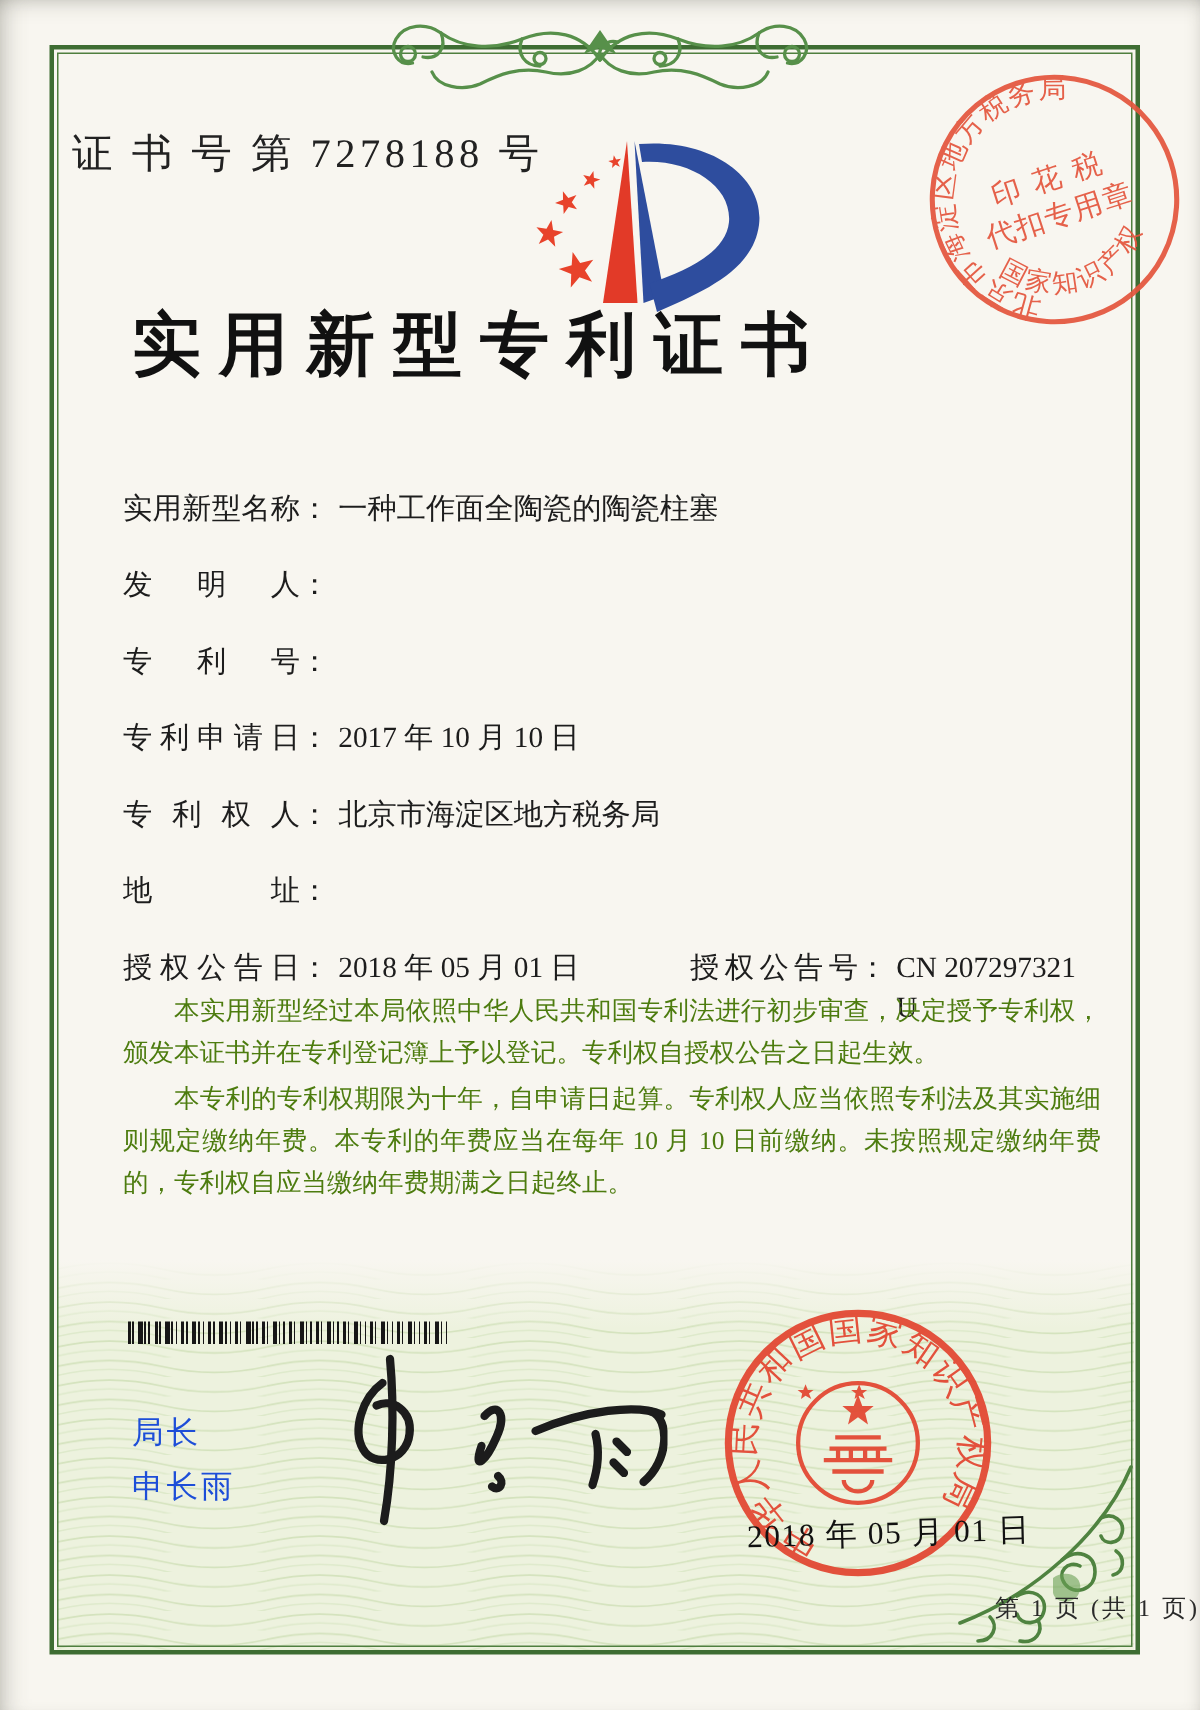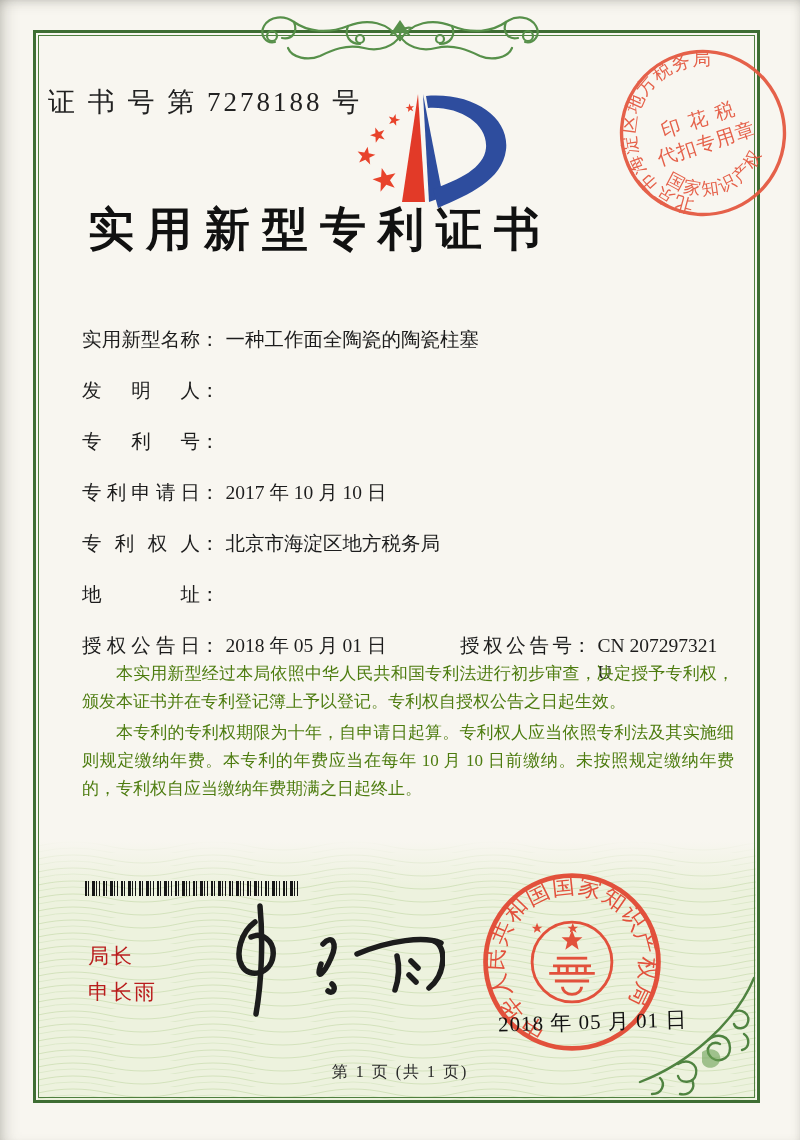--- a/index.html
+++ b/index.html
@@ -34,26 +34,26 @@
   
   .body-text{position:absolute;left:82px;top:660px;width:652px;
     font-size:17px;line-height:28px;text-align:justify;color:#4d7c0f;}
   .body-text p{margin:0 0 3px 0;text-indent:2em;}
   .barcode{position:absolute;left:85px;top:881px;width:213px;height:15px;
     background:repeating-linear-gradient(90deg,
       #161616 0 2px,rgba(0,0,0,0) 2px 3px,#161616 3px 4px,rgba(0,0,0,0) 4px 7px,
       #161616 7px 10px,rgba(0,0,0,0) 10px 11px,#161616 11px 12px,rgba(0,0,0,0) 12px 14px,
       #161616 14px 15px,rgba(0,0,0,0) 15px 18px);}
   .signer{position:absolute;left:88px;top:938px;font-family:"Liberation Sans","DejaVu Sans",sans-serif;
-    font-size:21px;color:#b91c1c;line-height:36px;letter-spacing:2px;}
+    font-size:21px;color:#1d4ed8;line-height:36px;letter-spacing:2px;}
   .signature{position:absolute;left:205px;top:900px;}
   .seal{position:absolute;left:477px;top:867px;}
   .issue-date{position:absolute;left:498px;top:1008px;font-size:21px;color:#111;
     letter-spacing:1px;transform:rotate(-1.5deg);}
-  .footer{position:absolute;left:0;top:1062px;width:800px;text-align:center;
+  .footer{position:absolute;left:0;top:1062px;width:800px;text-align:right;
     font-size:16px;color:#2a2a2a;letter-spacing:2px;}
   .ornament-top{position:absolute;left:248px;top:6px;}
   .flourish-corner{position:absolute;left:632px;top:972px;}
   .tax-stamp{position:absolute;left:606px;top:36px;}
 </style>
 </head>
 <body>
 
 <div class="page">
 

